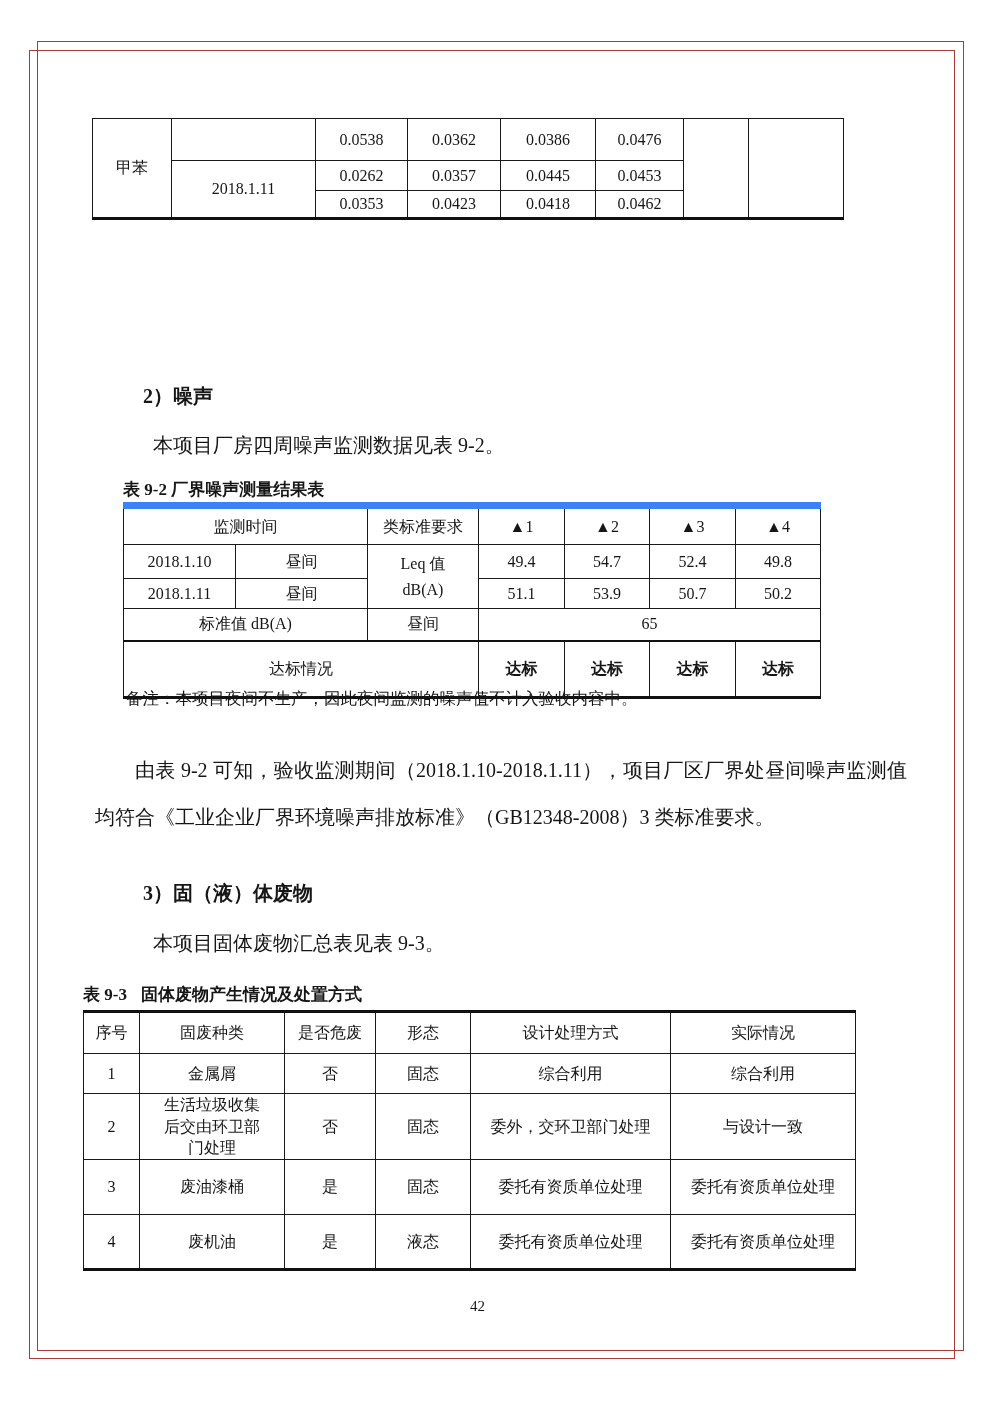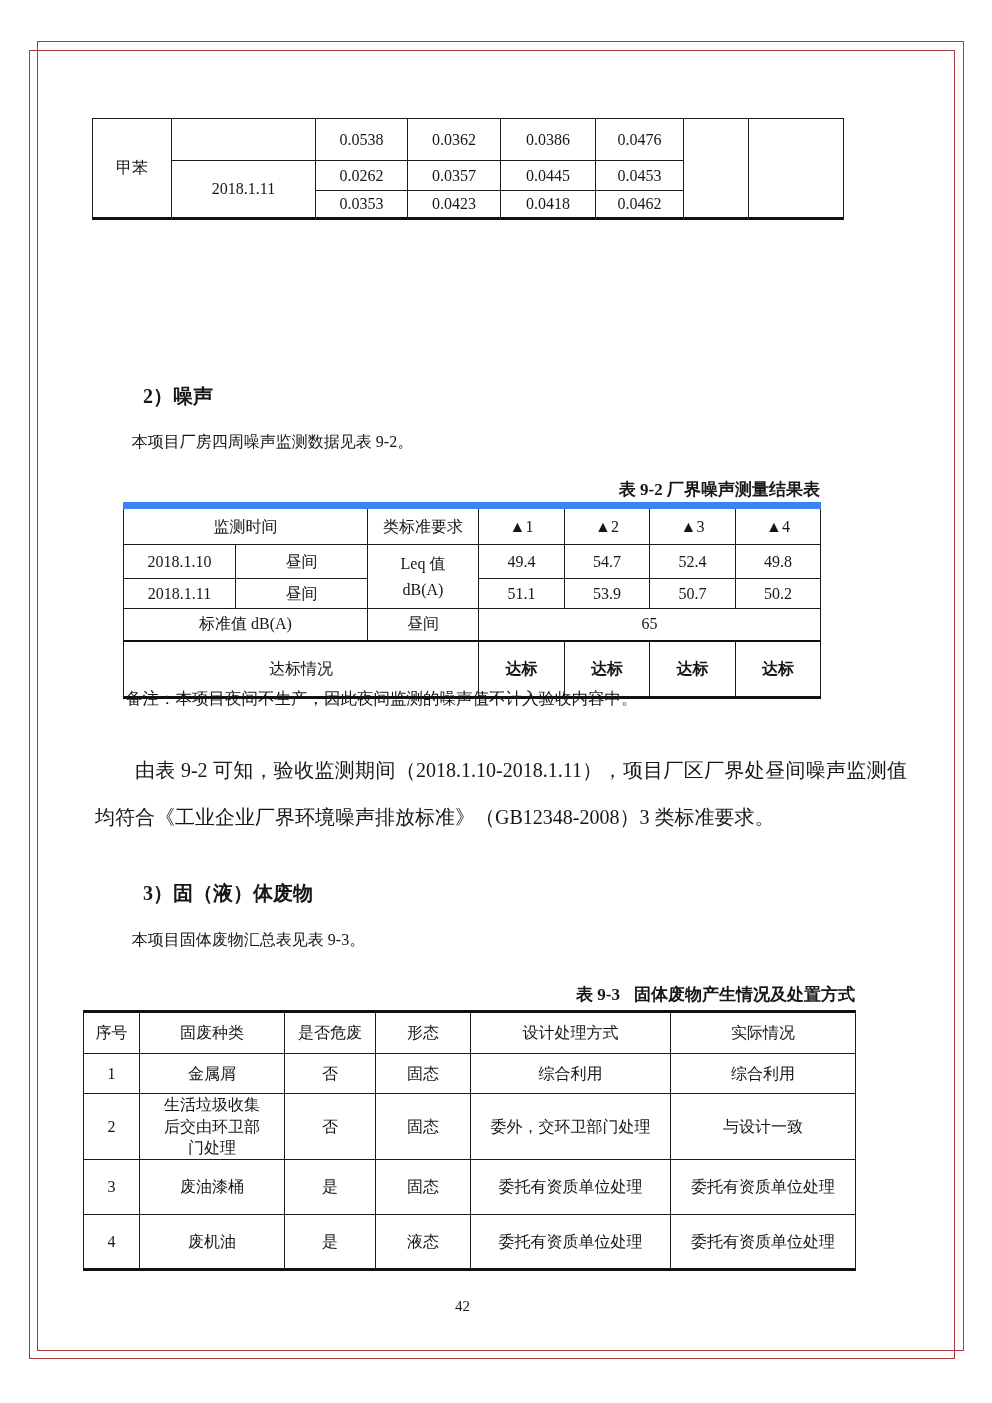--- a/index.html
+++ b/index.html
@@ -42,32 +42,32 @@
   .para {
     position: absolute; left: 95px; width: 812px;
     font-size: 20px; line-height: 47px;
     text-align: justify; text-indent: 2em;
   }
   .heading {
     position: absolute; left: 143px;
     font-size: 20px; font-weight: bold;
   }
   .intro {
-    position: absolute; left: 95px; width: 812px;
-    font-size: 16px; text-indent: 2.3em;
-  }
-  .caption { position: absolute; text-align: right; font-weight: bold; font-size: 17px; }
+    position: absolute; left: 107px; width: 812px;
+    font-size: 20px; text-indent: 2.3em;
+  }
+  .caption { position: absolute; text-align: left; font-weight: bold; font-size: 17px; }
   .caption.c92 { left: 123px; top: 478px; width: 697px; }
   .caption.c93 { left: 83px;  top: 983px; width: 772px; }
   .caption .gap { display: inline-block; width: 14px; }
 
   .note { position: absolute; left: 126px; top: 688px; width: 720px; font-size: 16.5px; }
 
   .page-number { position: absolute; left: 455px; top: 1298px; width: 30px;
-                 text-align: left; font-size: 15px; }
+                 text-align: right; font-size: 15px; }
 </style>
 </head>
 <body>
 
 <div class="page">
 
   <div class="border-rect outer"></div>
   <div class="border-rect inner"></div>
 
   <table class="t91">

